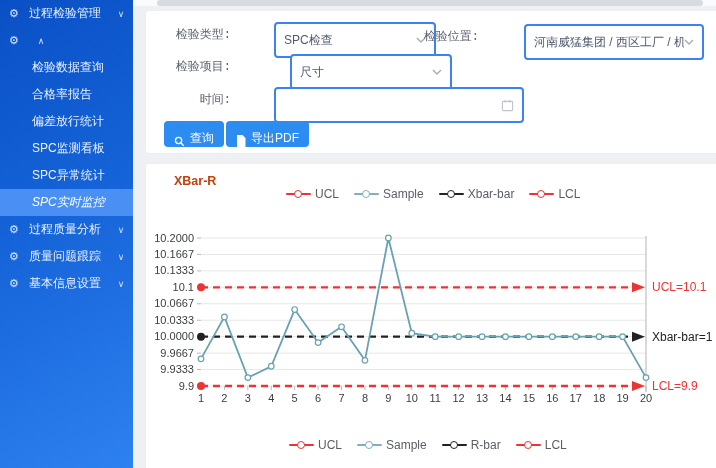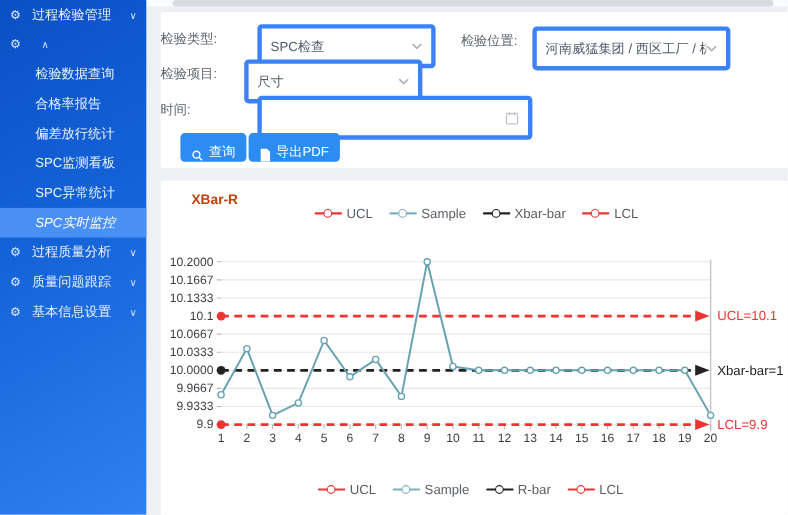--- a/index.html
+++ b/index.html
@@ -20,23 +20,23 @@
   .side-item .chev{width:24px;font-size:9px;color:#cfe0ff;text-align:center;}
   .side-item.sub{padding-left:32px;}
   .side-item.selected{background:#4a90f4;color:#ffffff;font-style:italic;}
 
   
   .card{position:absolute;background:#ffffff;border:1px solid #ebeef2;border-radius:4px;box-sizing:border-box;}
   .filter-card{left:145px;top:10px;width:585px;height:144px;}
   .chart-card{left:145px;top:163px;width:585px;height:330px;}
 
   
-  .f-label{position:absolute;height:26px;line-height:26px;font-size:12px;color:#5f6470;}
-  .sel,.inp{position:absolute;height:26px;box-sizing:border-box;border:4px solid #3b82f6;border-radius:4px;
-            background:#fff;display:flex;align-items:center;font-size:12px;color:#515a6e;padding:16px 8px;}
+  .f-label{position:absolute;height:26px;line-height:26px;font-size:12px;color:#5f6470;text-align:right;font-family:Liberation Mono, monospace;}
+  .sel,.inp{position:absolute;height:26px;box-sizing:border-box;border:2px solid #3b82f6;border-radius:4px;
+            background:#fff;display:flex;align-items:center;font-size:12px;color:#515a6e;padding:16px 8px;margin-left:40px;}
   .sel .val{flex:1;white-space:nowrap;overflow:hidden;}
   .sel svg,.inp svg{flex:none;}
   .btn{position:absolute;height:26px;border:none;border-radius:4px;background:#2d8cf0;color:#fff;
        font-size:12px;display:flex;align-items:flex-end;justify-content:center;gap:5px;cursor:pointer;
        font-family:"Liberation Sans",sans-serif;padding:0 10px;box-sizing:border-box;}
 
   
   .chart-title{position:absolute;left:28px;top:10px;font-size:12.5px;font-weight:600;color:#c2410c;}
   .legend{position:absolute;display:flex;align-items:center;gap:15px;height:14px;}
   .legend-top{left:140px;top:23px;}
@@ -113,21 +113,21 @@
 
   <div class="f-label" style="left:273px;width:60px;top:13px">检验位置:</div>
   <div class="sel" style="left:338px;top:13px;width:180px">
     <span class="val">河南威猛集团 / 西区工厂 / 机加</span>
     <svg width="10" height="6" viewBox="0 0 10 6">
       <path d="M1 1 L5 5 L9 1" fill="none" stroke="#a8abb2" stroke-width="1.4"></path>
       </svg>
   </div>
 
   <div class="f-label" style="left:0;width:85px;top:43px">检验项目:</div>
-  <div class="sel" style="left:76px;top:43px;width:162px">
+  <div class="sel" style="left:104px;top:43px;width:162px">
     <span class="val">尺寸</span>
     <svg width="10" height="6" viewBox="0 0 10 6">
       <path d="M1 1 L5 5 L9 1" fill="none" stroke="#a8abb2" stroke-width="1.4"></path>
       </svg>
   </div>
 
   <div class="f-label" style="left:0;width:85px;top:76px">时间:</div>
   <div class="inp" style="left:88px;top:76px;width:250px">
     <span class="val" style="flex:1"></span>
     <svg width="13" height="13" viewBox="0 0 14 14">

